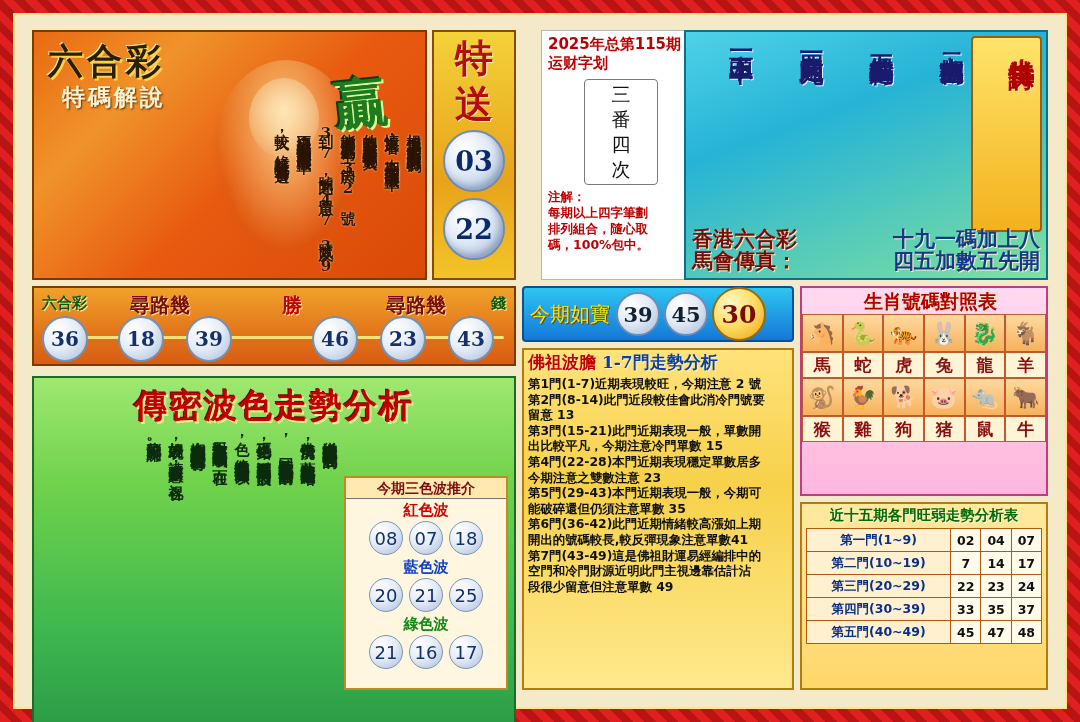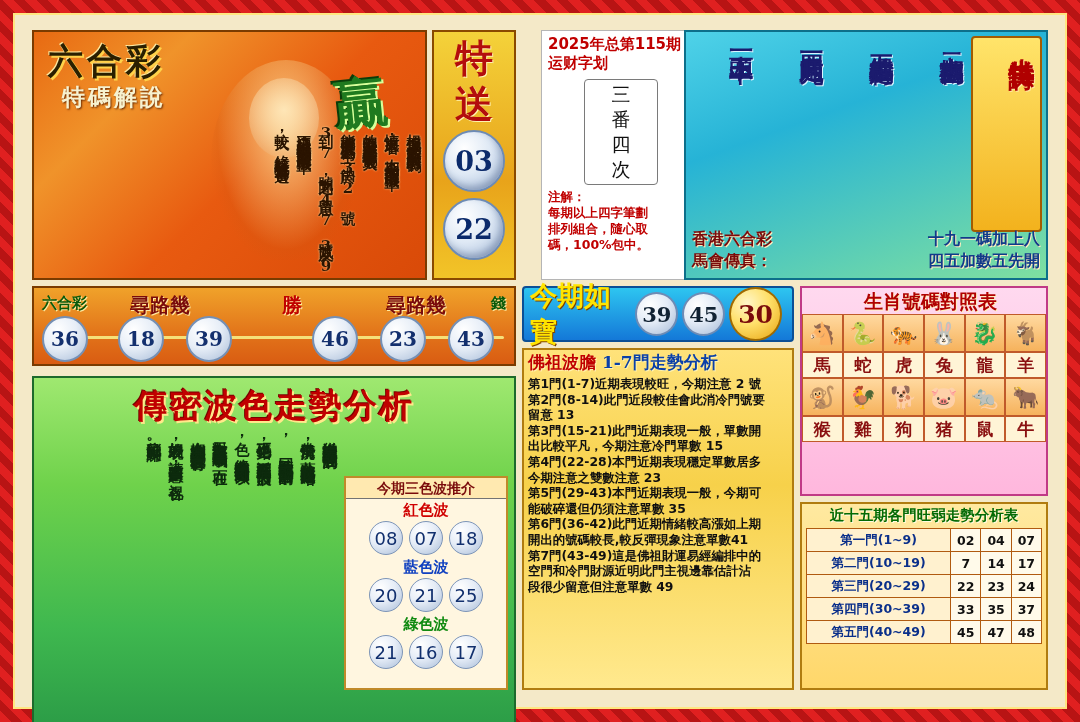--- a/index.html
+++ b/index.html
@@ -139,21 +139,21 @@
     background:linear-gradient(180deg,#ffe46a,#f3b21d);
     border:2px solid #a35b00;border-radius:4px;
     font-size:26px;
   }
   .poem-foot{
     position:absolute;left:6px;bottom:6px;right:6px;height:44px;
     display:flex;justify-content:space-between;align-items:center;
   }
   .poem-foot .l,.poem-foot .r{
     font-family:"DejaVu Serif","Liberation Serif",serif;
-    font-weight:bold;font-size:16px;color:#7a0b0b;line-height:22px;
+    font-weight:bold;font-size:21px;color:#7a0b0b;line-height:22px;
     text-shadow:1px 1px 0 #ffeec0;
   }
   .poem-foot .r{color:#123a8a;text-align:right;}
 
   
   #road{
     left:32px;top:286px;width:484px;height:80px;
     background:linear-gradient(180deg,#f0a22a,#e2741a 60%,#d95c12);
     border:2px solid #7a3b00;
   }
@@ -230,22 +230,22 @@
 
   
   #treasure{
     left:522px;top:286px;width:272px;height:56px;
     background:linear-gradient(180deg,#2ec5f0,#1478d8);
     border:2px solid #0b4f96;border-radius:4px;
     display:flex;align-items:center;padding:0 6px;
   }
   #treasure .tlab{
     font-family:"DejaVu Serif","Liberation Serif",serif;
-    font-weight:bold;font-size:27px;color:#ffe400;
-    text-shadow:1px 1px 0 #7a3b00;
+    font-weight:normal;font-size:20px;color:#ffe400;
+    text-shadow:1px 1px 0 #7a3b00;margin-right:6px;
   }
   #treasure .tball{
     width:40px;height:40px;border-radius:50%;margin-right:4px;
     display:flex;align-items:center;justify-content:center;
     font-family:"DejaVu Serif","Liberation Serif",serif;
     font-size:21px;font-weight:bold;color:#123;
     background:radial-gradient(circle at 33% 28%,#fff,#e3ebf6 45%,#a5bad7 100%);
     border:2px solid #6d8bb5;
   }
   #treasure .tball.big{width:50px;height:50px;font-size:25px;

